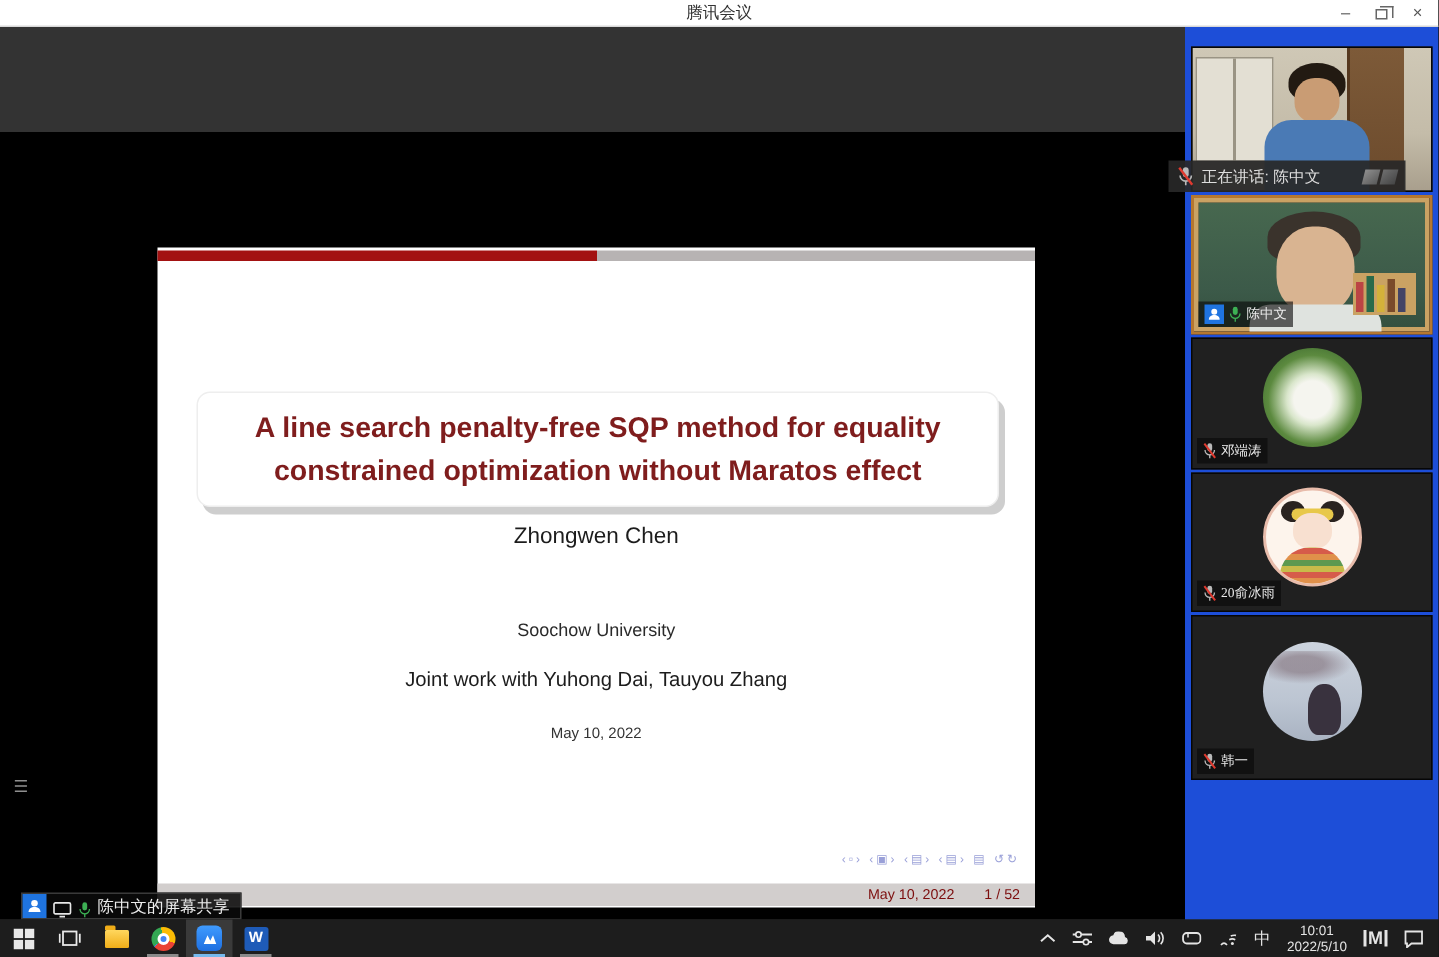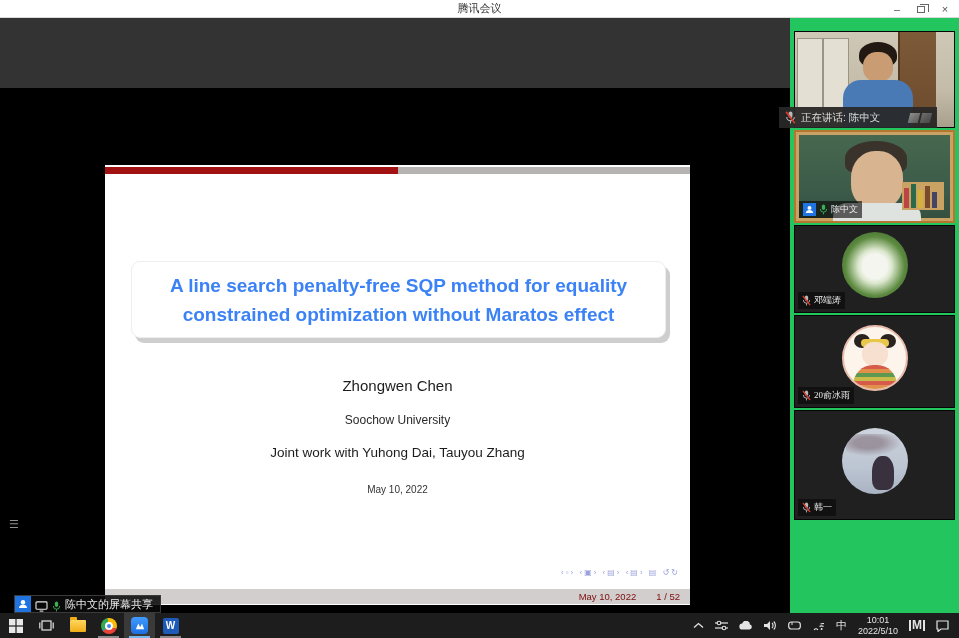--- a/index.html
+++ b/index.html
@@ -34,25 +34,25 @@
   
   .slide { position:absolute; left:105px; top:77px; width:585px; height:440px; background:#ffffff; }
   .slide-topbar { position:absolute; top:2px; left:0; width:100%; height:7px; display:flex; }
   .slide-topbar .red  { width:50%; background:#a31212; }
   .slide-topbar .grey { width:50%; background:#b7b3b3; }
 
   .title-box { position:absolute; left:26px; right:24px; top:96px; height:77px;
     background:#fff; border:1px solid #eee; border-radius:9px;
     box-shadow:4px 5px 0 rgba(165,165,165,.55);
     display:flex; align-items:center; justify-content:center; }
-  .title-text { text-align:center; color:#3b82f6; font-weight:bold;
+  .title-text { text-align:center; color:#7f1d1d; font-weight:bold;
     font-size:19px; line-height:29px; }
 
   .s-center { position:absolute; width:100%; text-align:center; color:#1c1c1c; }
-  .author { top:212px; font-size:15px; }
+  .author { top:184px; font-size:15px; }
   .affil  { top:248px; font-size:12px; color:#2a2a2a; }
   .joint  { top:280px; font-size:13.5px; }
   .s-date { top:319px; font-size:10px; color:#333; }
 
   .nav-syms { position:absolute; right:10px; top:403px; color:#9aa0d8; font-size:8px;
     letter-spacing:2px; white-space:nowrap; }
 
   .s-footer { position:absolute; left:0; bottom:1px; width:100%; height:15px;
     display:flex; font-size:9.5px; }
   .f-left  { width:33%; background:#97100f; color:#f2e1e1;
@@ -66,21 +66,21 @@
   .banner { position:absolute; left:779px; top:107px; width:158px; height:21px;
     background:rgba(40,40,40,.93); z-index:7;
     display:flex; align-items:center; gap:5px; padding:0 6px; }
   .banner-text { color:#dedede; font-size:10.5px; white-space:nowrap; }
   .waves { display:flex; gap:2px; margin-left:auto; }
   .wave { width:10px; height:10px; transform:skewX(-14deg); }
   .wave.w1 { background:linear-gradient(135deg,#8f8f8f,#595959); }
   .wave.w2 { background:linear-gradient(135deg,#6f6f6f,#454545); }
 
   
-  .panel { position:absolute; left:790px; top:18px; width:169px; height:595px; background:#22c55e; }
+  .panel { position:absolute; left:790px; top:18px; width:169px; height:595px; background:#1d4ed8; }
   .thumb { position:absolute; left:4px; width:161px; background:#202020;
     border:1px solid #060606; overflow:hidden; }
   .t1 { top:13px;  height:97px; }
   .t2 { top:112px; height:93px; border:2px solid #b5772f; }
   .t3 { top:207px; height:88px; }
   .t4 { top:297px; height:93px;font-family:Liberation Serif, serif; }
   .t5 { top:392px; height:110px; }
   .t6 { top:487px; height:93px; }
 
   

